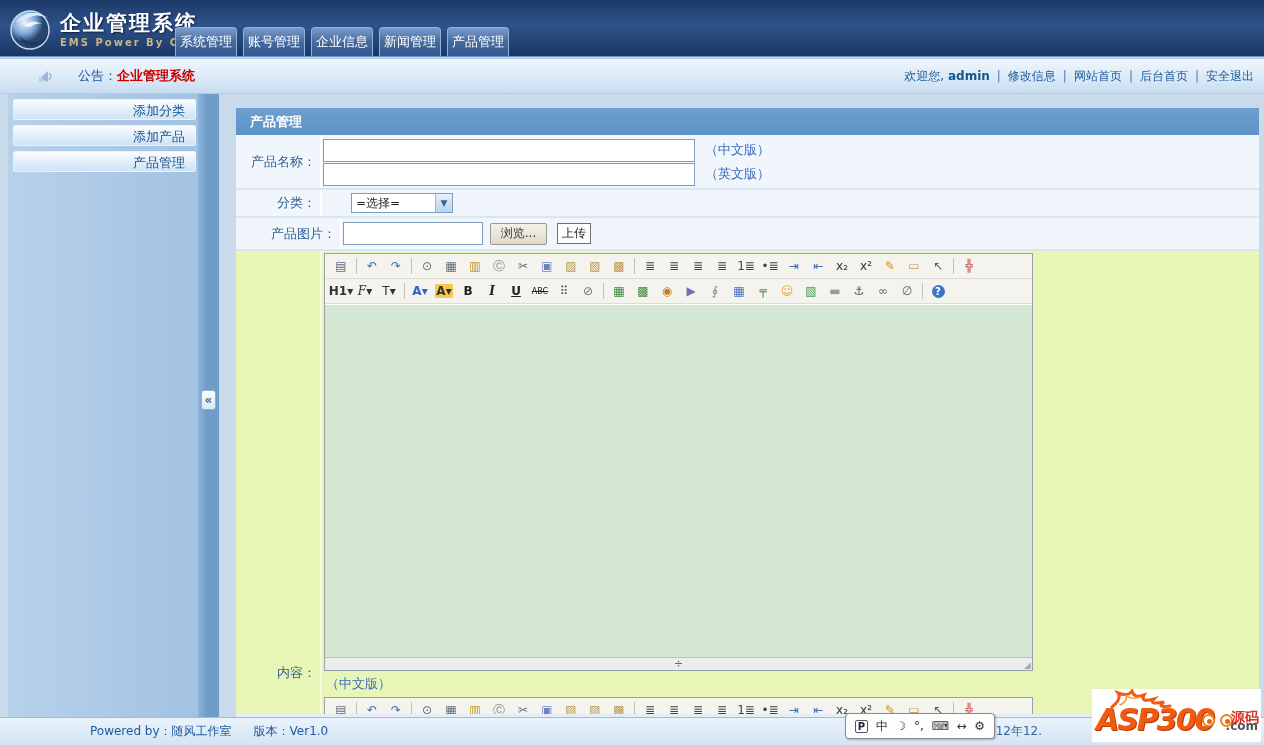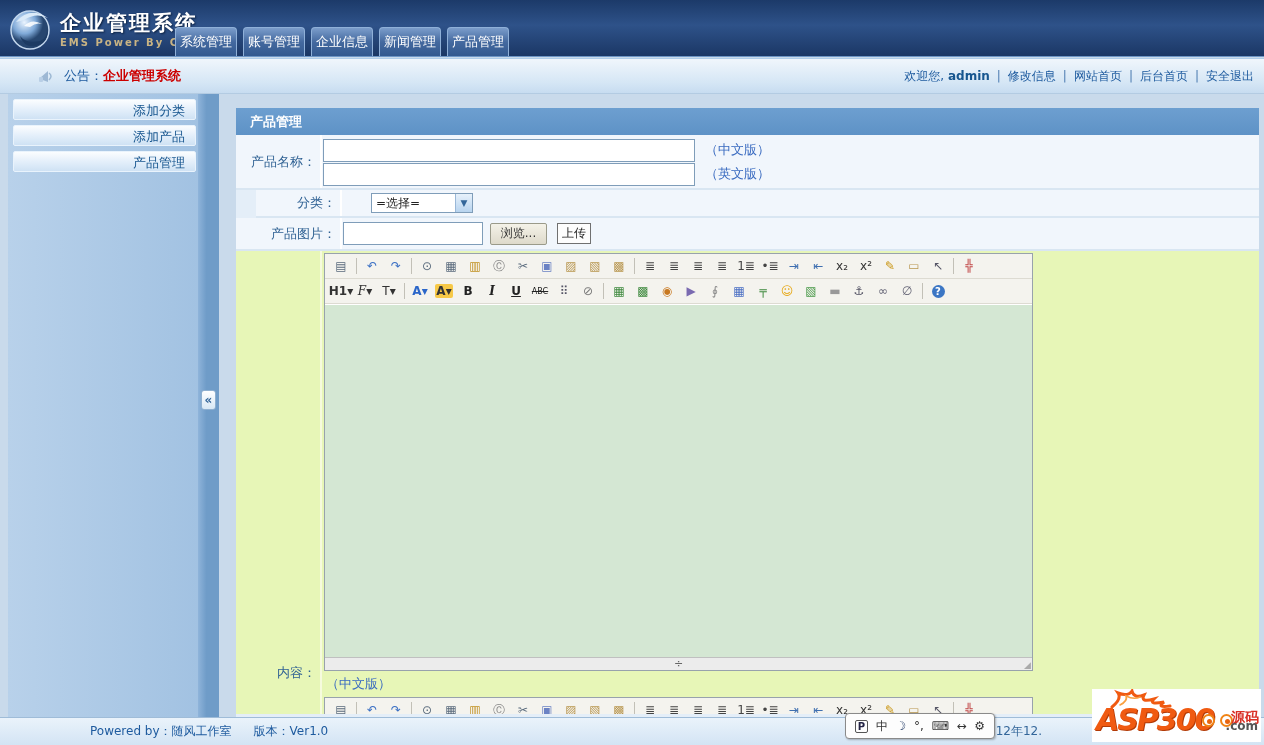--- a/index.html
+++ b/index.html
@@ -21,21 +21,21 @@
     background:linear-gradient(180deg,#7b9dcb 0%,#44699f 50%,#33598f 100%);
     border:1px solid #8fb0d8; border-bottom:none; border-radius:4px 4px 0 0; cursor:pointer; }
 
   
   .notice { position:absolute; left:0; top:58px; width:1264px; height:36px;
     background:linear-gradient(180deg,#f0f6fc 0%,#d5e6f5 70%,#c7dcf0 100%);
     border-top:1px solid #aecdea; border-bottom:1px solid #b3cbe2;
     display:flex; align-items:center; }
   .notice-left { display:flex; align-items:center; margin-left:38px; }
   .notice-icon { width:18px; height:16px; margin-right:8px; }
-  .notice-label { color:#1d5a9e; }
+  .notice-label { color:#1d5a9e;margin-left:14px; }
   .notice-text { color:#cc0000; font-weight:bold; }
   .notice-right { margin-left:auto; margin-right:10px; display:flex; align-items:center; color:#1d5a9e; font-size:12px; }
   .welcome-user { font-weight:bold; color:#17568f; margin-left:4px; }
   .nsep { color:#4a7ab0; margin:0 7px; }
   .nlink { color:#1d5a9e; cursor:pointer; }
 
   
   .bodywrap { position:absolute; left:8px; top:94px; width:1264px; height:623px; }
   .sidebar { position:absolute; left:0; top:0; width:190px; height:623px;
     background:linear-gradient(90deg,#b8d1ea 0%,#a2c2e2 100%); }
@@ -58,21 +58,21 @@
   .labelcol { width:86px; min-width:86px; text-align:right; color:#2f6193; border-right:2px solid #ffffff;
     display:flex; align-items:center; justify-content:flex-end; padding-right:4px; }
   .fieldcol { flex:1; position:relative; }
   .row1 { height:55px; }
   .row1 .fieldcol { padding-top:3px; }
   .name-line { display:flex; align-items:center; height:24px; }
   .txt { border:1px solid #7f9db9; background:#fff; height:23px; font-size:12px; padding:0 3px;
     font-family:"DejaVu Sans","Liberation Sans",sans-serif; }
   .txt.name { width:372px; margin-left:1px; }
   .caption { color:#3a6bc0; font-size:13px; margin-left:10px; }
-  .row2 { height:28px;margin-left:20px; }
+  .row2 { height:28px; }
   .row2 .fieldcol { display:flex; align-items:center;padding-left:28px; }
   .selectbox { margin-left:1px; width:102px; height:20px; border:1px solid #7f9db9; background:#fff;
     display:flex; align-items:center; cursor:pointer; }
   .selectbox .sel-text { flex:1; padding-left:4px; font-size:12px; color:#222; }
   .selectbox .sel-arrow { width:17px; height:18px; background:linear-gradient(180deg,#e7f1fb,#b8d4ef);
     border-left:1px solid #9ab8d8; color:#33669a; font-size:9px; text-align:center; line-height:18px; }
   .row3 { height:33px;padding-left:20px; }
   .row3 .fieldcol { display:flex; align-items:center; }
   .txt.img { width:140px; margin-left:1px; }
   .btn-browse { margin-left:7px; width:57px; height:22px; background:linear-gradient(180deg,#f4f2e8,#dedacb);

